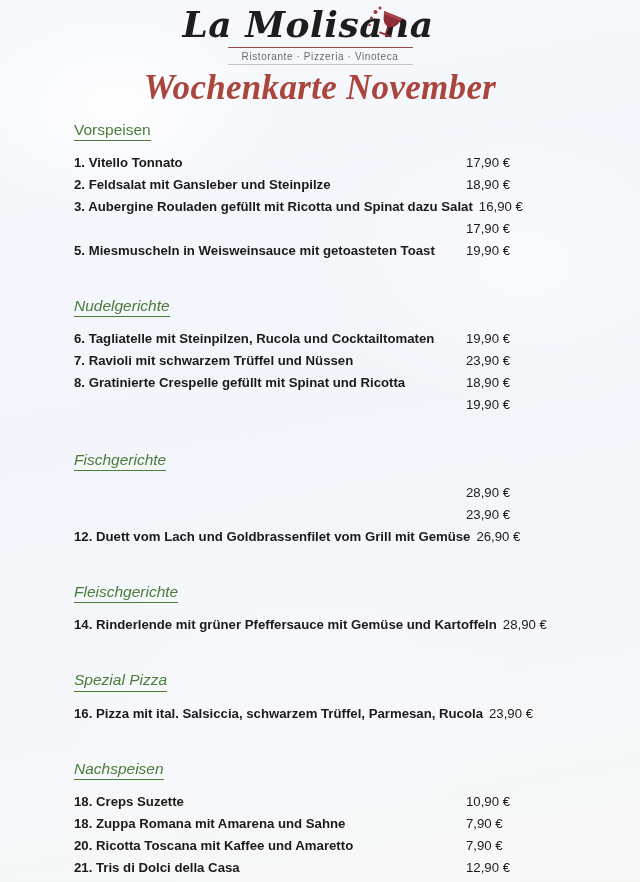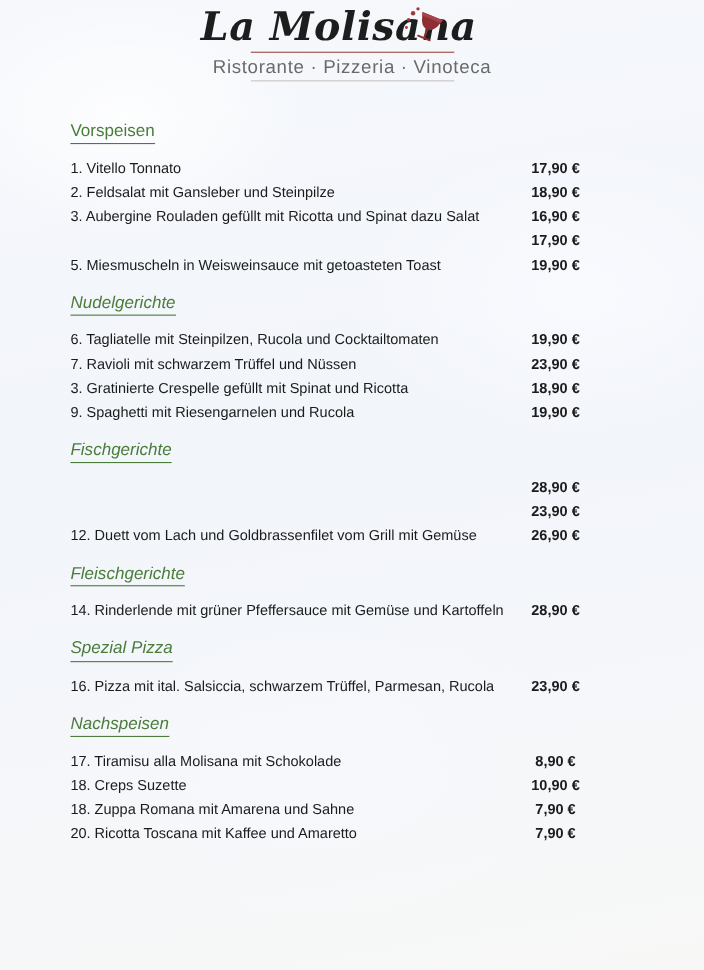--- a/index.html
+++ b/index.html
@@ -62,21 +62,21 @@
     height: 34px;
   }
   .brand-rule-top {
     width: 185px;
     height: 0;
     margin: 3px auto 0 auto;
     border-top: 1.3px solid #9c4a43;
   }
   .brand-sub {
     font-family: "Liberation Sans", sans-serif;
-    font-size: 17px;
+    font-size: 10px;
     color: #6a6a6a;
     letter-spacing: 0.6px;
     padding: 3px 0 2px 0;
   }
   .brand-rule-bottom {
     width: 185px;
     height: 0;
     margin: 0 auto;
     border-top: 1px solid #c9c3c0;
   }
@@ -95,21 +95,21 @@
     letter-spacing: 0.3px;
   }
 
   
   .menu-body {
     position: absolute;
     left: 64px;
     top: 110px;
     width: 470px;
   }
-  .section { margin: 0; }
+  .section { margin: 10px; }
   .section-heading {
     color: #4a7c3a;
     font-size: 15.5px;
     font-family: "Liberation Sans", sans-serif;
     display: inline-block;
     border-bottom: 1.2px solid #4a7c3a;
     padding-bottom: 1px;
     line-height: 1.25;
     white-space: nowrap;
   }
@@ -118,27 +118,26 @@
 
   .items { margin: 0; padding: 0; list-style: none; }
   .item {
     display: flex;
     align-items: baseline;
     font-size: 13.2px;
     color: #1b1b1b;
     line-height: 1.0;
     white-space: nowrap;
   }
-  .item-name { flex: 0 1 auto; }
+  .item-name { flex: 0 1 auto; font-weight: bold; }
   .item-spacer { flex: 1 1 auto; min-width: 6px; }
   .item-price {
     flex: 0 0 auto;
-    text-align: center;
+    text-align: left;
     width: 58px;
-    font-weight: bold;
   }
   .gap-after-items { height: 19px; }
   .gap-heading-items { height: 15px; }
   .item + .item { margin-top: 8.6px; }
 </style>
 </head>
 <body>
 
 <div class="paper-texture"></div>
 
@@ -158,20 +157,21 @@
       <path d="M12 8 L32 8 L31 11 L13 11 Z" fill="#a8434a"></path>
       <rect x="21.2" y="20.5" width="1.7" height="8.5" fill="#8e2f35"></rect>
       <rect x="15.5" y="28.6" width="13" height="1.7" rx="0.8" fill="#8e2f35"></rect>
     </g>
     <circle cx="7.5" cy="6" r="2.0" fill="#9c3a3f"></circle>
     <circle cx="3.5" cy="12" r="1.6" fill="#9c3a3f"></circle>
     <circle cx="1.5" cy="19" r="1.3" fill="#9c3a3f"></circle>
     <circle cx="12" cy="2" r="1.5" fill="#9c3a3f"></circle>
   </svg>
 
+  <div class="page-title">Wochenkarte November</div>
 
   <div class="menu-body">
 
     <div class="section">
       <div class="section-heading upright">Vorspeisen</div>
       <div class="gap-heading-items"></div>
       <ul class="items">
         <li class="item">
           <span class="item-name">1. Vitello Tonnato</span>
           <span class="item-spacer"></span>
@@ -209,26 +209,25 @@
           <span class="item-name">6. Tagliatelle mit Steinpilzen, Rucola und Cocktailtomaten</span>
           <span class="item-spacer"></span>
           <span class="item-price">19,90 €</span>
         </li>
         <li class="item">
           <span class="item-name">7. Ravioli mit schwarzem Trüffel und Nüssen</span>
           <span class="item-spacer"></span>
           <span class="item-price">23,90 €</span>
         </li>
         <li class="item">
-          <span class="item-name">3. Gratinierte Crespelle gefüllt mit Spinat und Ricotta</span>
+          <span class="item-name">8. Gratinierte Crespelle gefüllt mit Spinat und Ricotta</span>
           <span class="item-spacer"></span>
           <span class="item-price">18,90 €</span>
         </li>
         <li class="item">
-          <span class="item-name">9. Spaghetti mit Riesengarnelen und Rucola</span>
           <span class="item-spacer"></span>
           <span class="item-price">19,90 €</span>
         </li>
       </ul>
     </div>
 
     <div class="gap-after-items"></div>
 
     <div class="section">
       <div class="section-heading italic">Fischgerichte</div>
@@ -278,36 +277,36 @@
       </ul>
     </div>
 
     <div class="gap-after-items"></div>
 
     <div class="section">
       <div class="section-heading italic">Nachspeisen</div>
       <div class="gap-heading-items"></div>
       <ul class="items">
         <li class="item">
-          <span class="item-name">17. Tiramisu alla Molisana mit Schokolade</span>
-          <span class="item-spacer"></span>
-          <span class="item-price">8,90 €</span>
-        </li>
-        <li class="item">
           <span class="item-name">18. Creps Suzette</span>
           <span class="item-spacer"></span>
           <span class="item-price">10,90 €</span>
         </li>
         <li class="item">
           <span class="item-name">18. Zuppa Romana mit Amarena und Sahne</span>
           <span class="item-spacer"></span>
           <span class="item-price">7,90 €</span>
         </li>
         <li class="item">
           <span class="item-name">20. Ricotta Toscana mit Kaffee und Amaretto</span>
           <span class="item-spacer"></span>
           <span class="item-price">7,90 €</span>
+        </li>
+        <li class="item">
+          <span class="item-name">21. Tris di Dolci della Casa</span>
+          <span class="item-spacer"></span>
+          <span class="item-price">12,90 €</span>
         </li>
       </ul>
     </div>
 
   </div>
 </div>
 
 </body></html>

